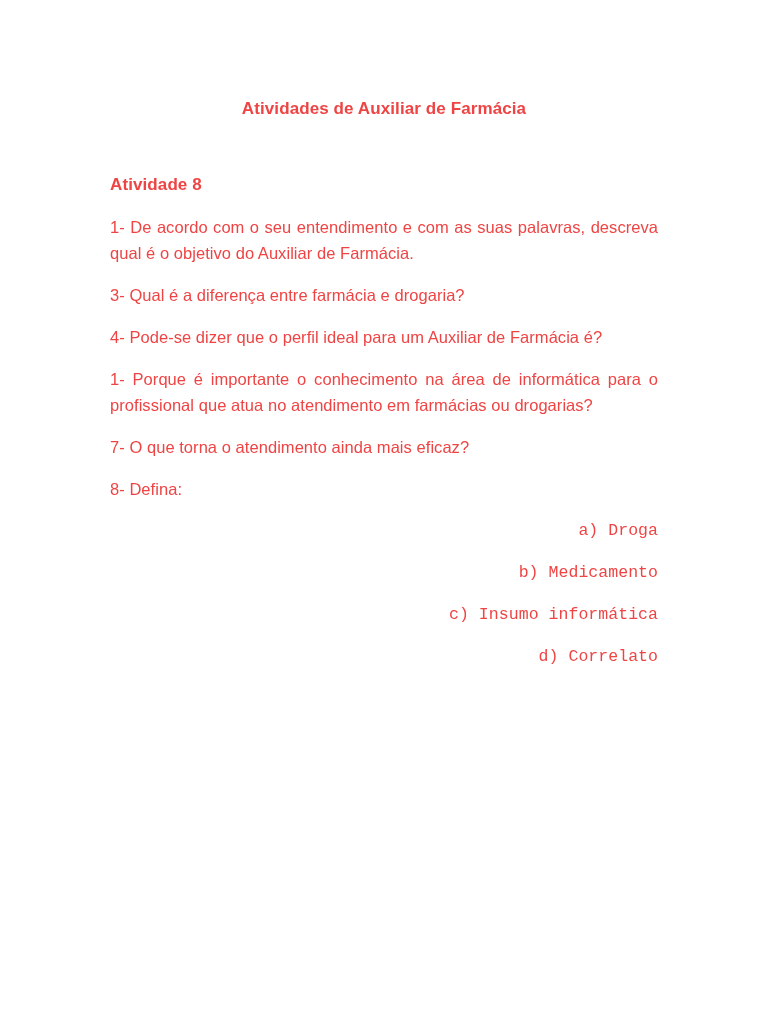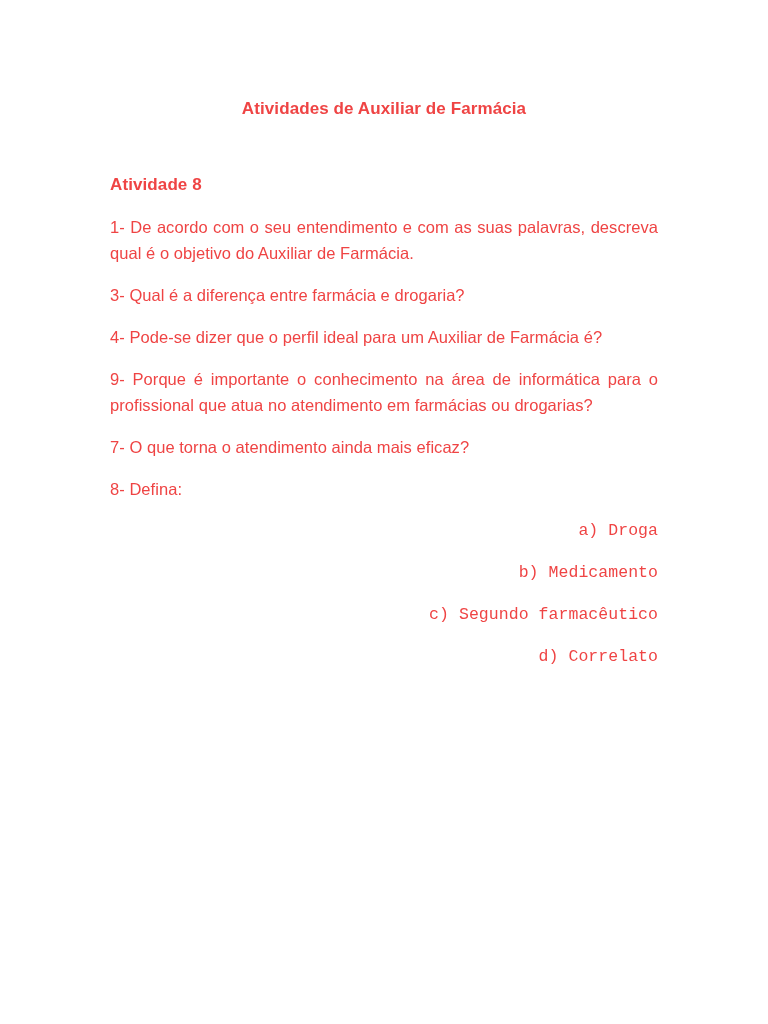--- a/index.html
+++ b/index.html
@@ -90,28 +90,28 @@
 
     <h2 class="section-heading">Atividade 8</h2>
 
     <p class="question">1- De acordo com o seu entendimento e com as suas palavras, descreva qual é o objetivo do Auxiliar de Farmácia.</p>
 
 
     <p class="question single">3- Qual é a diferença entre farmácia e drogaria?</p>
 
     <p class="question">4- Pode-se dizer que o perfil ideal para um Auxiliar de Farmácia é?</p>
 
-    <p class="question">9- Porque é importante o conhecimento na área de informática para o profissional que atua no atendimento em farmácias ou drogarias?</p>
+    <p class="question">1- Porque é importante o conhecimento na área de informática para o profissional que atua no atendimento em farmácias ou drogarias?</p>
 
 
     <p class="question single">7- O que torna o atendimento ainda mais eficaz?</p>
 
     <p class="question single">8- Defina:</p>
 
     <ul class="subitem-list">
       <li class="subitem">a) Droga</li>
       <li class="subitem">b) Medicamento</li>
-      <li class="subitem">c) Segundo farmacêutico</li>
+      <li class="subitem">c) Insumo informática</li>
       <li class="subitem">d) Correlato</li>
     </ul>
 
   </div>
 </div>
 
 </body></html>

